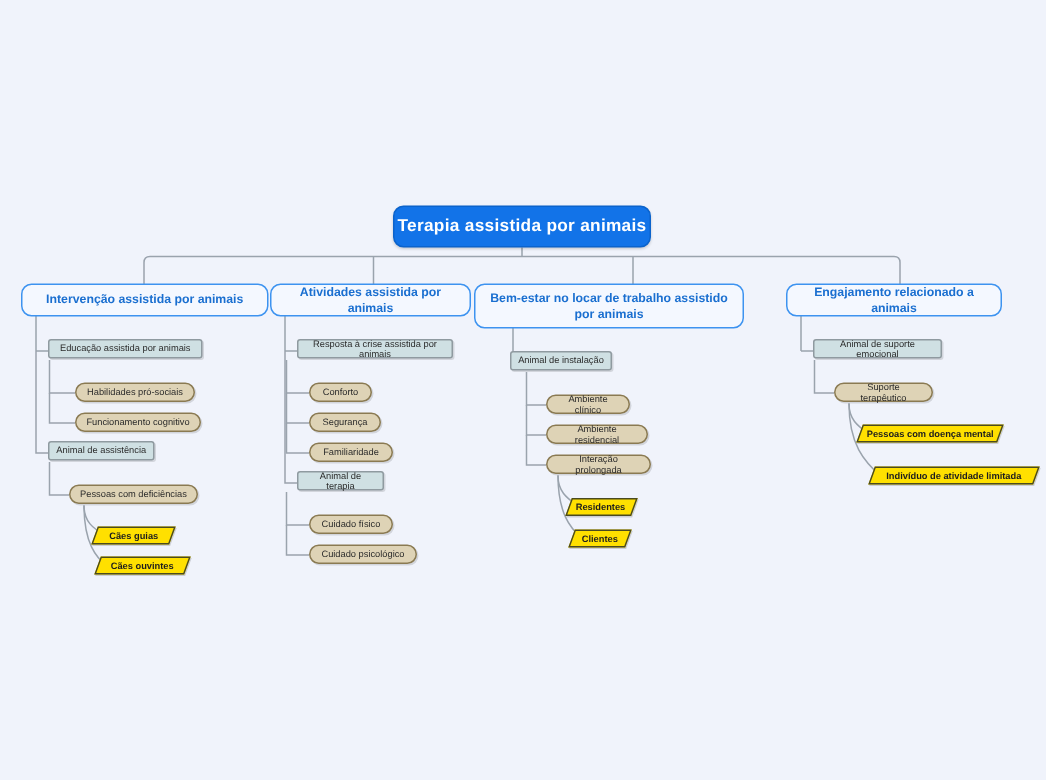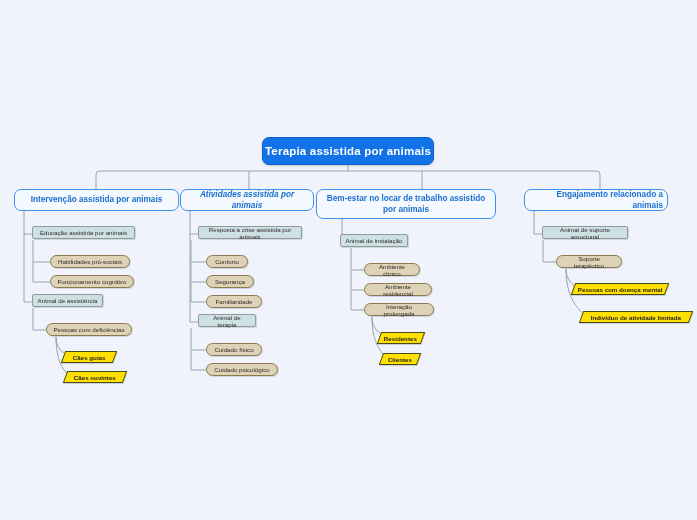--- a/index.html
+++ b/index.html
@@ -126,42 +126,42 @@
   <div class="node n-pill" style="left:50px;top:275px;width:84px;height:13px;">Funcionamento cognitivo</div>
   <div class="node n-cat" style="left:32px;top:294px;width:71px;height:13px;">Animal de assistência</div>
   <div class="node n-pill" style="left:46px;top:323px;width:86px;height:13px;">Pessoas com deficiências</div>
   <div class="node n-par" style="left:63px;top:351px;width:52px;height:12px;">
       <span>Cães guias</span>
     </div>
   <div class="node n-par" style="left:65px;top:371px;width:60px;height:12px;">
       <span>Cães ouvintes</span>
     </div>
 
-  <div class="node n-branch" style="left:180px;top:189px;width:134px;height:22px;font-style:italic;">Atividades assistida por animais</div>
+  <div class="node n-branch" style="left:180px;top:189px;width:134px;height:22px;">Atividades assistida por animais</div>
   <div class="node n-cat" style="left:198px;top:226px;width:104px;height:13px;">Resposta à crise assistida por animais</div>
   <div class="node n-pill" style="left:206px;top:255px;width:42px;height:13px;">Conforto</div>
   <div class="node n-pill" style="left:206px;top:275px;width:48px;height:13px;">Segurança</div>
   <div class="node n-pill" style="left:206px;top:295px;width:56px;height:13px;">Familiaridade</div>
   <div class="node n-cat" style="left:198px;top:314px;width:58px;height:13px;">Animal de terapia</div>
   <div class="node n-pill" style="left:206px;top:343px;width:56px;height:13px;">Cuidado físico</div>
   <div class="node n-pill" style="left:206px;top:363px;width:72px;height:13px;">Cuidado psicológico</div>
 
   <div class="node n-branch" style="left:316px;top:189px;width:180px;height:30px;">Bem-estar no locar de trabalho assistido por animais</div>
   <div class="node n-cat" style="left:340px;top:234px;width:68px;height:13px;">Animal de instalação</div>
   <div class="node n-pill" style="left:364px;top:263px;width:56px;height:13px;">Ambiente clínico</div>
   <div class="node n-pill" style="left:364px;top:283px;width:68px;height:13px;">Ambiente residencial</div>
   <div class="node n-pill" style="left:364px;top:303px;width:70px;height:13px;">Interação prolongada</div>
   <div class="node n-par" style="left:379px;top:332px;width:44px;height:12px;">
       <span>Residentes</span>
     </div>
   <div class="node n-par" style="left:381px;top:353px;width:38px;height:12px;">
       <span>Clientes</span>
     </div>
 
-  <div class="node n-branch" style="left:524px;top:189px;width:144px;height:22px;text-align:right;">Engajamento relacionado a animais</div>
+  <div class="node n-branch" style="left:524px;top:189px;width:144px;height:22px;">Engajamento relacionado a animais</div>
   <div class="node n-cat" style="left:542px;top:226px;width:86px;height:13px;">Animal de suporte emocional</div>
   <div class="node n-pill" style="left:556px;top:255px;width:66px;height:13px;">Suporte terapêutico</div>
   <div class="node n-par" style="left:573px;top:283px;width:94px;height:12px;">
       <span>Pessoas com doença mental</span>
     </div>
   <div class="node n-par" style="left:581px;top:311px;width:110px;height:12px;">
       <span>Indivíduo de atividade limitada</span>
     </div>
 
 </div>

